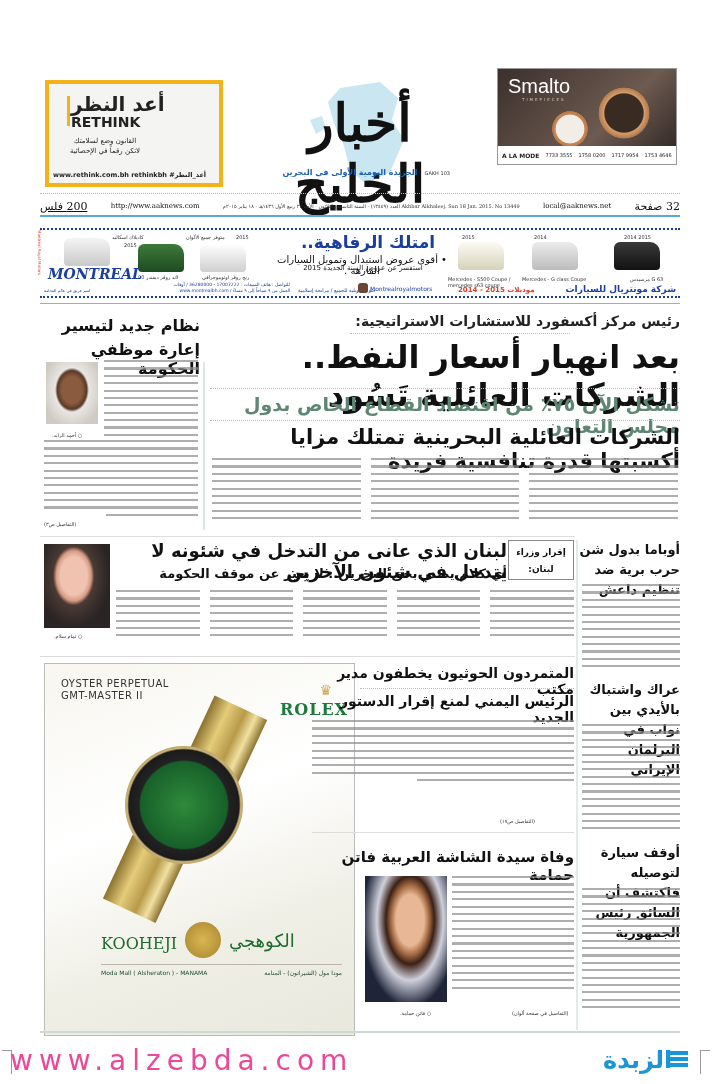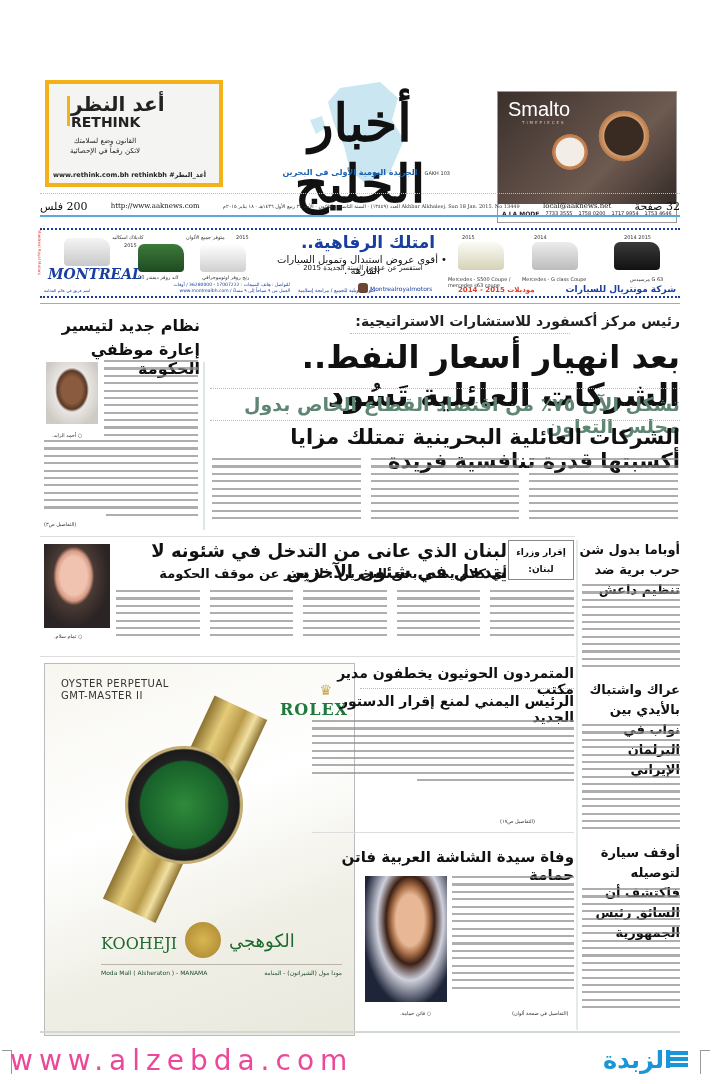--- a/index.html
+++ b/index.html
@@ -19,36 +19,36 @@
   .rt-logo-en { position: absolute; left: 22px; top: 30px; font: bold 14px "DejaVu Sans", sans-serif; color: #222; }
   .rt-bar { position: absolute; left: 18px; top: 12px; width: 3px; height: 30px; background: #f3b11a; }
   .rt-slogan { position: absolute; left: 6px; top: 52px; width: 100px; font-size: 7px; line-height: 10px; color: #222; text-align: center; direction: rtl; }
   .rt-foot { position: absolute; left: 4px; right: 4px; bottom: 4px; font-size: 6.5px; font-weight: bold; color: #222; }
 
   .logo-map { left: 270px; top: 80px; width: 180px; height: 112px; }
   .logo-text { position: absolute; left: 0; right: 0; top: 12px; font: bold 52px "DejaVu Serif", serif; color: #111; text-align: center; direction: rtl; letter-spacing: -2px; }
   .logo-tag { position: absolute; left: 0; right: 20px; top: 88px; font-size: 8px; color: #1a5fb0; font-weight: bold; text-align: center; direction: rtl; }
   .logo-code { position: absolute; right: 0; top: 90px; font-size: 5px; color: #333; }
 
-  .ad-smalto { left: 497px; top: 91px; width: 180px; height: 132px; background: linear-gradient(135deg,#3b302c,#6d5a50 60%,#2a2220); border: 1px solid #999; text-align: center; }
+  .ad-smalto { left: 497px; top: 68px; width: 180px; height: 97px; background: linear-gradient(135deg,#3b302c,#6d5a50 60%,#2a2220); border: 1px solid #999; text-align: center; }
   .sm-title { position: absolute; left: 10px; top: 6px; color: #fff; font: 20px "Liberation Sans", sans-serif; }
   .sm-sub { position: absolute; left: 24px; top: 28px; color: #d8c9bb; font-size: 4px; letter-spacing: 2px; }
   .watch1, .watch2 { position: absolute; border-radius: 50%; }
   .watch1 { left: 54px; top: 42px; width: 36px; height: 36px; background: radial-gradient(circle,#f2ede6 55%,#c88856 58%,#b8764a 70%,#333 72%); }
   .watch2 { left: 100px; top: 18px; width: 52px; height: 52px; background: radial-gradient(circle,#3a2b22 52%,#d39d6b 55%,#b97a4c 68%,#555 70%); }
   .sm-foot { position: absolute; left: 0; right: 0; bottom: 0; height: 18px; background: #fff; font-size: 5px; color: #222; display: flex; align-items: center; gap: 6px; padding: 0 4px; }
   .sm-foot b { font-size: 6px; }
 
   
   .dateline { left: 40px; top: 196px; width: 640px; height: 20px; display: flex; align-items: center; justify-content: space-between; font-size: 8px; }
   .dateline .pages { font: 11px "DejaVu Serif", serif; direction: rtl; }
   .dateline .email { font: 7px "DejaVu Serif", serif; }
   .dateline .mid { font: 5px "DejaVu Serif", serif; color: #333; }
   .dateline .url { font: 7px "DejaVu Serif", serif; }
-  .dateline .price { font: 11px "DejaVu Serif", serif; direction: rtl; }
+  .dateline .price { font: 11px "DejaVu Serif", serif; direction: rtl; text-decoration: underline; }
   .blue-rule { left: 40px; top: 215px; width: 640px; height: 2px; background: #5aa8dc; }
 
   
   .car-ad { left: 40px; top: 228px; width: 640px; height: 70px; border-top: 2px dotted #1a3ea0; border-bottom: 2px dotted #1a3ea0; }
   .car { position: absolute; width: 46px; height: 28px; border-radius: 6px 10px 4px 4px; }
   .car-lbl { position: absolute; font-size: 5px; color: #333; white-space: nowrap; }
   .car-year { position: absolute; font-size: 5px; color: #333; }
   .car-head { position: absolute; left: 238px; top: 2px; width: 180px; text-align: center; font: bold 17px "DejaVu Sans", sans-serif; color: #1a3ea0; direction: rtl; }
   .car-sub1 { position: absolute; left: 222px; top: 24px; width: 200px; text-align: center; font-size: 10px; color: #111; direction: rtl; }
   .car-sub2 { position: absolute; left: 238px; top: 34px; width: 170px; text-align: center; font-size: 7px; color: #111; direction: rtl; }

